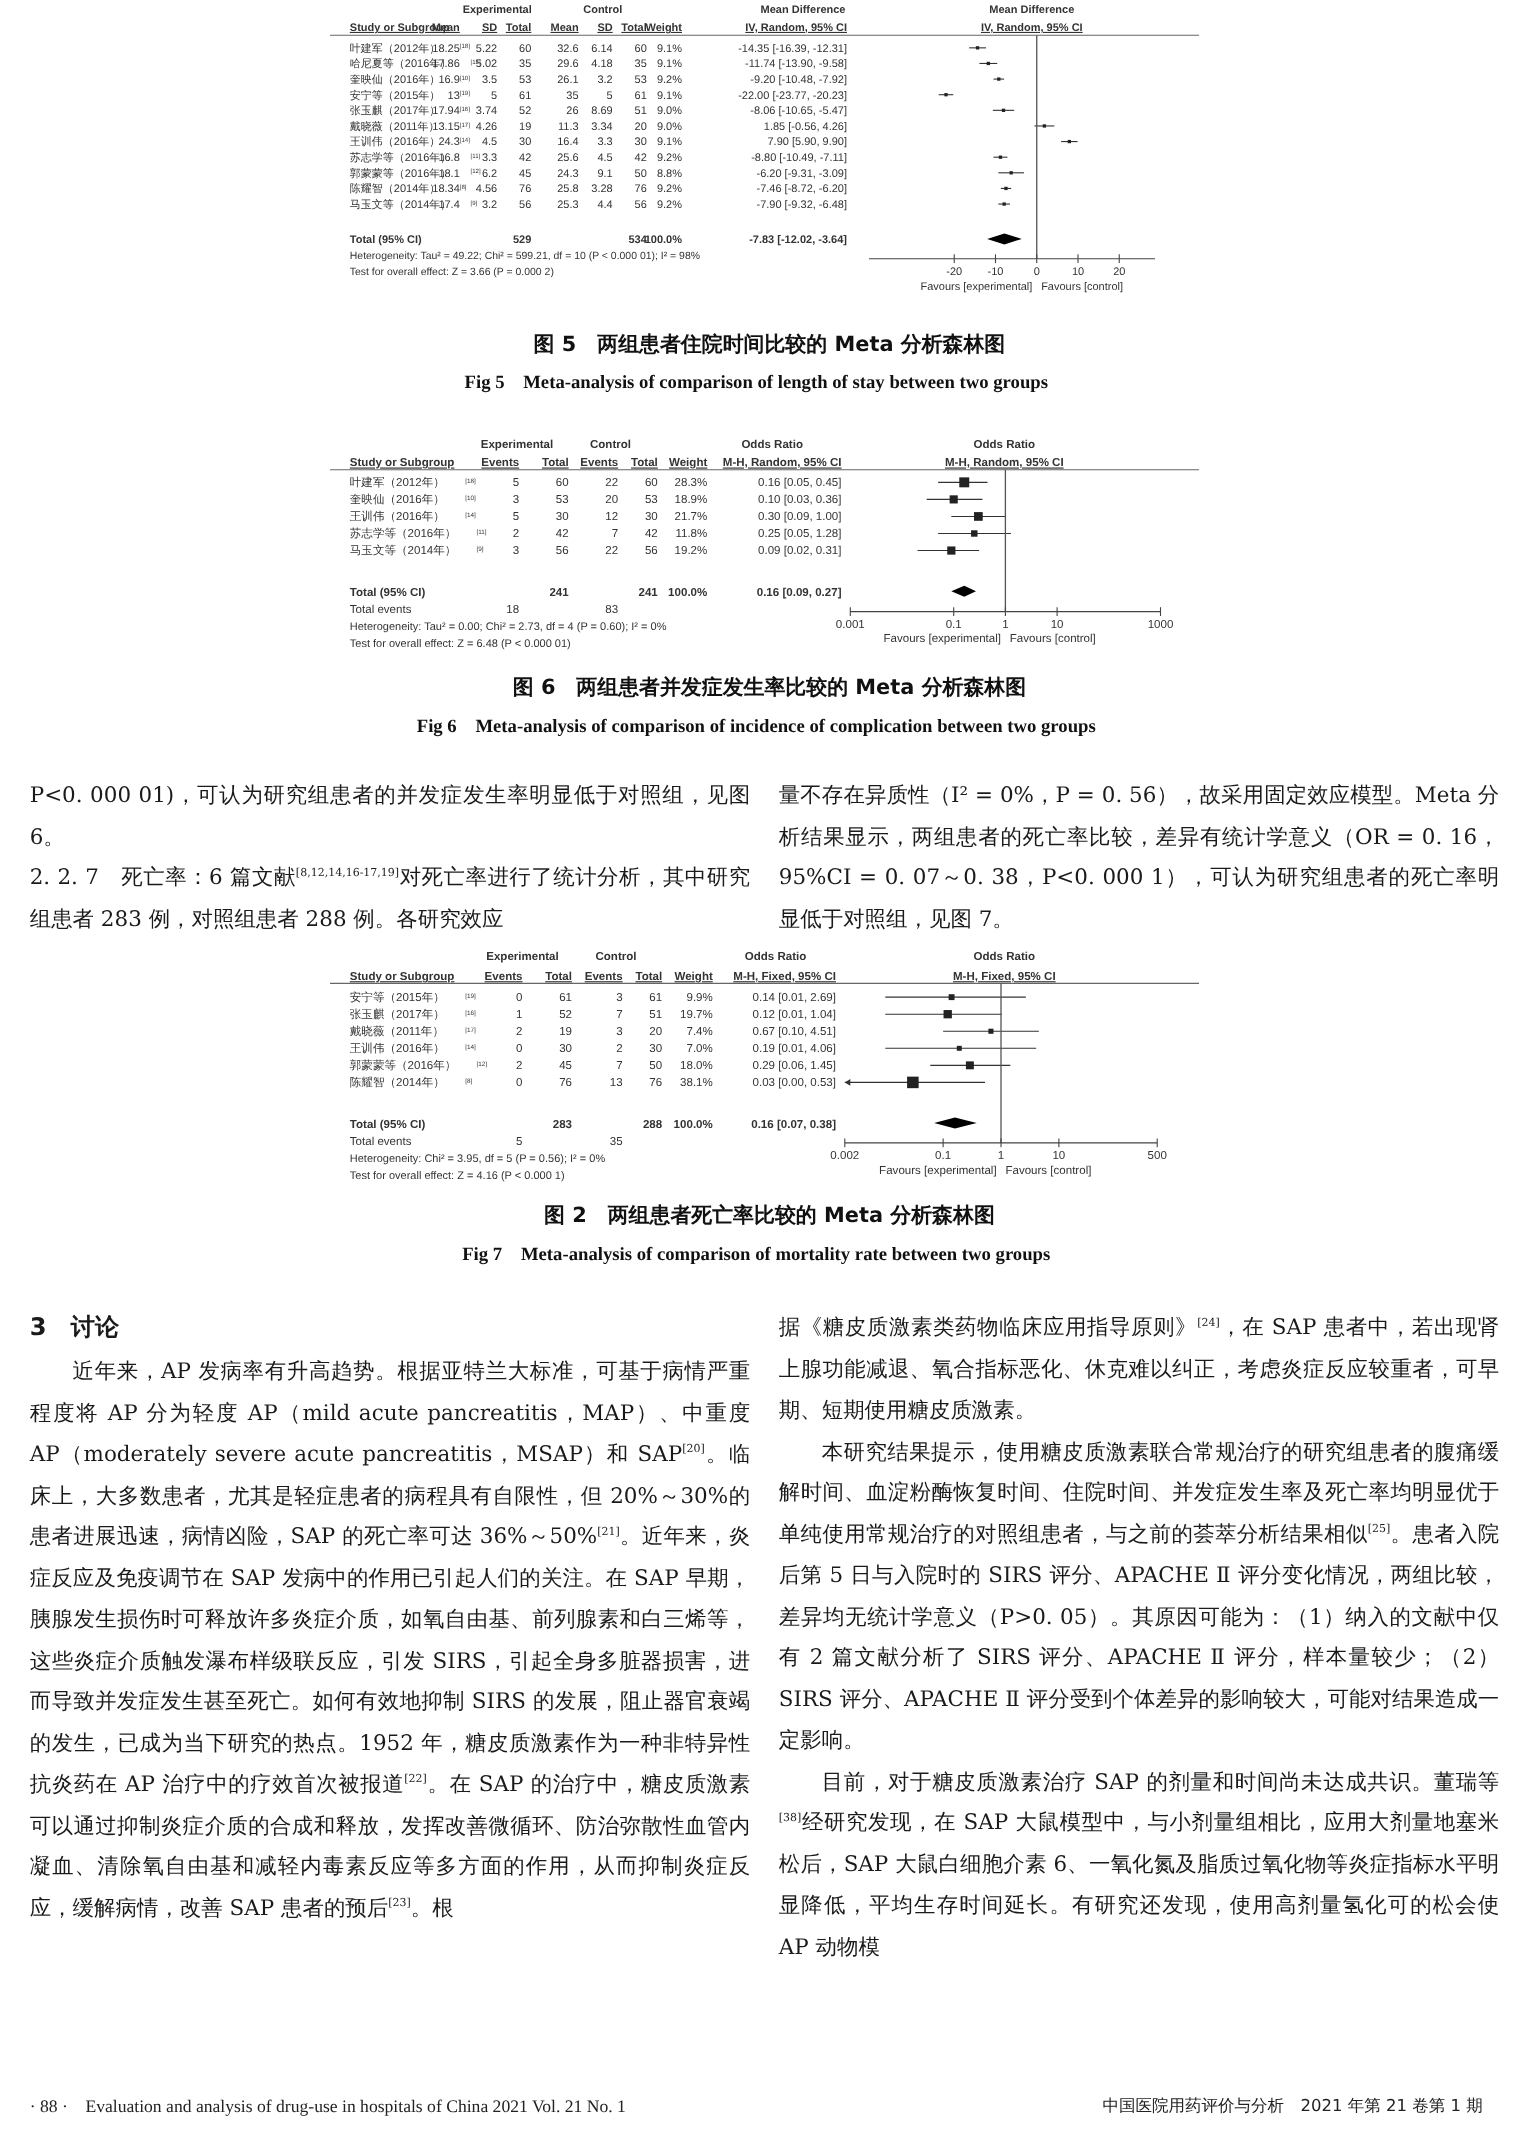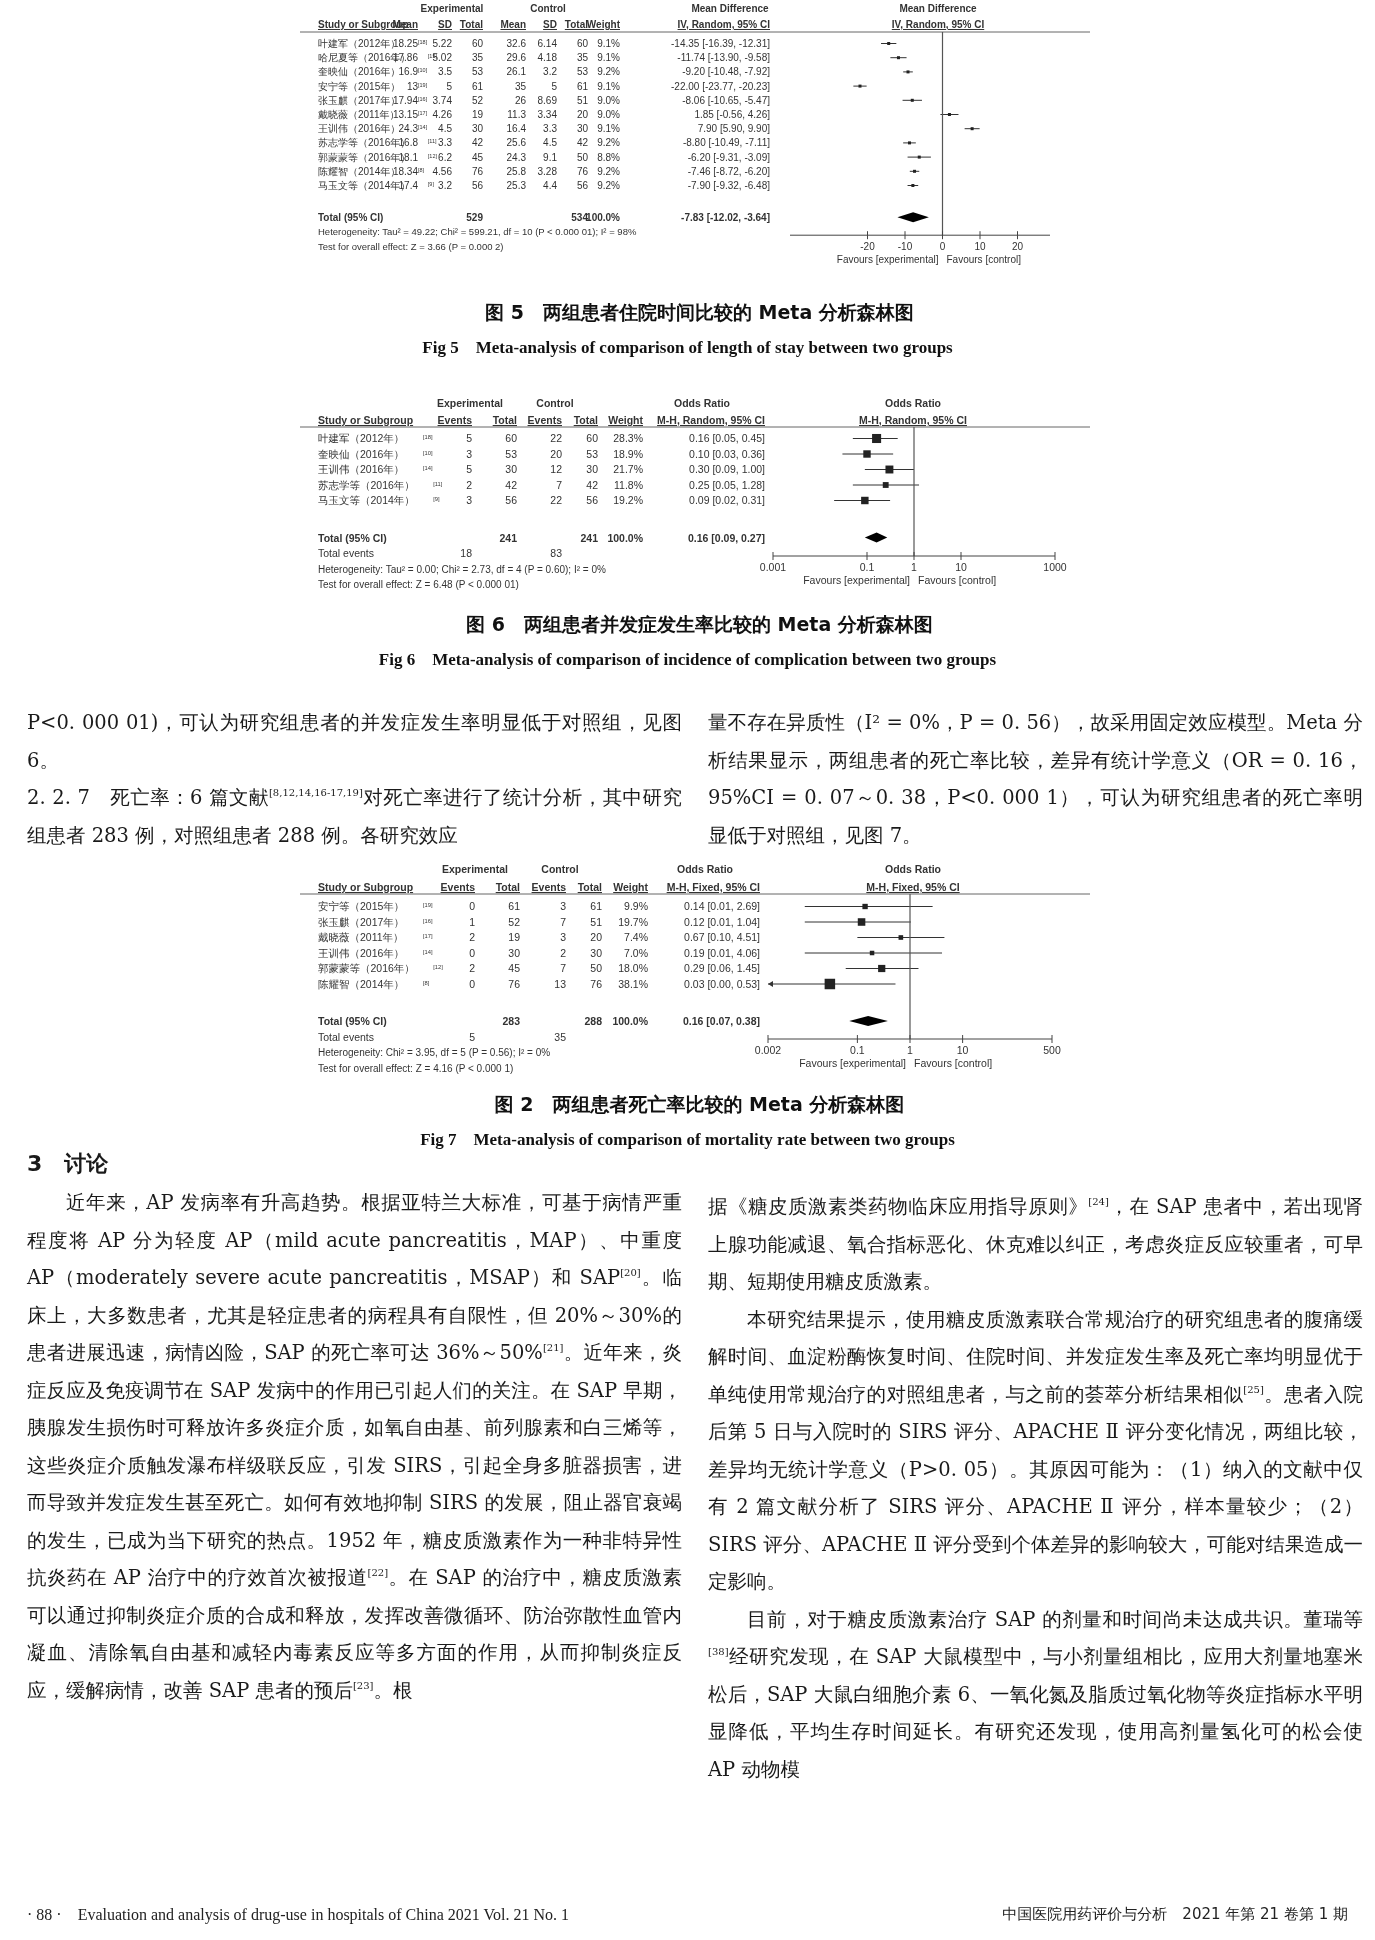--- a/index.html
+++ b/index.html
@@ -402,21 +402,21 @@
       <text x="962.6126632648271" y="196" text-anchor="middle" font-size="10.5">10</text>
       <line x1="1052" y1="177" x2="1052" y2="185" stroke="#444" stroke-width="1"></line>
       <text x="1052" y="196" text-anchor="middle" font-size="10.5">500</text>
       <text x="906" y="209" text-anchor="end" font-size="10.5">Favours [experimental]</text>
       <text x="914" y="209" text-anchor="start" font-size="10.5">Favours [control]</text>
     </svg>
 </div>
 <div class="caption-cn" style="top:1092px;">图 2　两组患者死亡率比较的 Meta 分析森林图</div>
 <div class="caption-en" style="top:1128px;">Fig 7　Meta-analysis of comparison of mortality rate between two groups</div>
 
-<div class="col" style="left:27px;top:1144px;">
+<div class="col" style="left:27px;top:1188px;">
   <p class="heading">3　讨论</p>
   <p class="indent"><span>近年来，AP 发病率有升高趋势。根据亚特兰大标准，可基于病情严重程度将 AP 分为轻度 AP（mild acute pancreatitis，MAP）、中重度 AP（moderately severe acute pancreatitis，MSAP）和 SAP</span><sup>[20]</sup><span>。临床上，大多数患者，尤其是轻症患者的病程具有自限性，但 20%～30%的患者进展迅速，病情凶险，SAP 的死亡率可达 36%～50%</span><sup>[21]</sup><span>。近年来，炎症反应及免疫调节在 SAP 发病中的作用已引起人们的关注。在 SAP 早期，胰腺发生损伤时可释放许多炎症介质，如氧自由基、前列腺素和白三烯等，这些炎症介质触发瀑布样级联反应，引发 SIRS，引起全身多脏器损害，进而导致并发症发生甚至死亡。如何有效地抑制 SIRS 的发展，阻止器官衰竭的发生，已成为当下研究的热点。1952 年，糖皮质激素作为一种非特异性抗炎药在 AP 治疗中的疗效首次被报道</span><sup>[22]</sup><span>。在 SAP 的治疗中，糖皮质激素可以通过抑制炎症介质的合成和释放，发挥改善微循环、防治弥散性血管内凝血、清除氧自由基和减轻内毒素反应等多方面的作用，从而抑制炎症反应，缓解病情，改善 SAP 患者的预后</span><sup>[23]</sup><span>。根</span></p>
 </div>
 <div class="col" style="left:708px;top:1188px;">
   <p><span>据《糖皮质激素类药物临床应用指导原则》</span><sup>[24]</sup><span>，在 SAP 患者中，若出现肾上腺功能减退、氧合指标恶化、休克难以纠正，考虑炎症反应较重者，可早期、短期使用糖皮质激素。</span></p>
   <p class="indent"><span>本研究结果提示，使用糖皮质激素联合常规治疗的研究组患者的腹痛缓解时间、血淀粉酶恢复时间、住院时间、并发症发生率及死亡率均明显优于单纯使用常规治疗的对照组患者，与之前的荟萃分析结果相似</span><sup>[25]</sup><span>。患者入院后第 5 日与入院时的 SIRS 评分、APACHE Ⅱ 评分变化情况，两组比较，差异均无统计学意义（P&gt;0. 05）。其原因可能为：（1）纳入的文献中仅有 2 篇文献分析了 SIRS 评分、APACHE Ⅱ 评分，样本量较少；（2）SIRS 评分、APACHE Ⅱ 评分受到个体差异的影响较大，可能对结果造成一定影响。</span></p>
   <p class="indent"><span>目前，对于糖皮质激素治疗 SAP 的剂量和时间尚未达成共识。董瑞等</span><sup>[38]</sup><span>经研究发现，在 SAP 大鼠模型中，与小剂量组相比，应用大剂量地塞米松后，SAP 大鼠白细胞介素 6、一氧化氮及脂质过氧化物等炎症指标水平明显降低，平均生存时间延长。有研究还发现，使用高剂量氢化可的松会使 AP 动物模</span></p>
 </div>
 
 <div class="footer" style="left:27px;">· 88 ·　Evaluation and analysis of drug-use in hospitals of China 2021 Vol. 21 No. 1</div>

